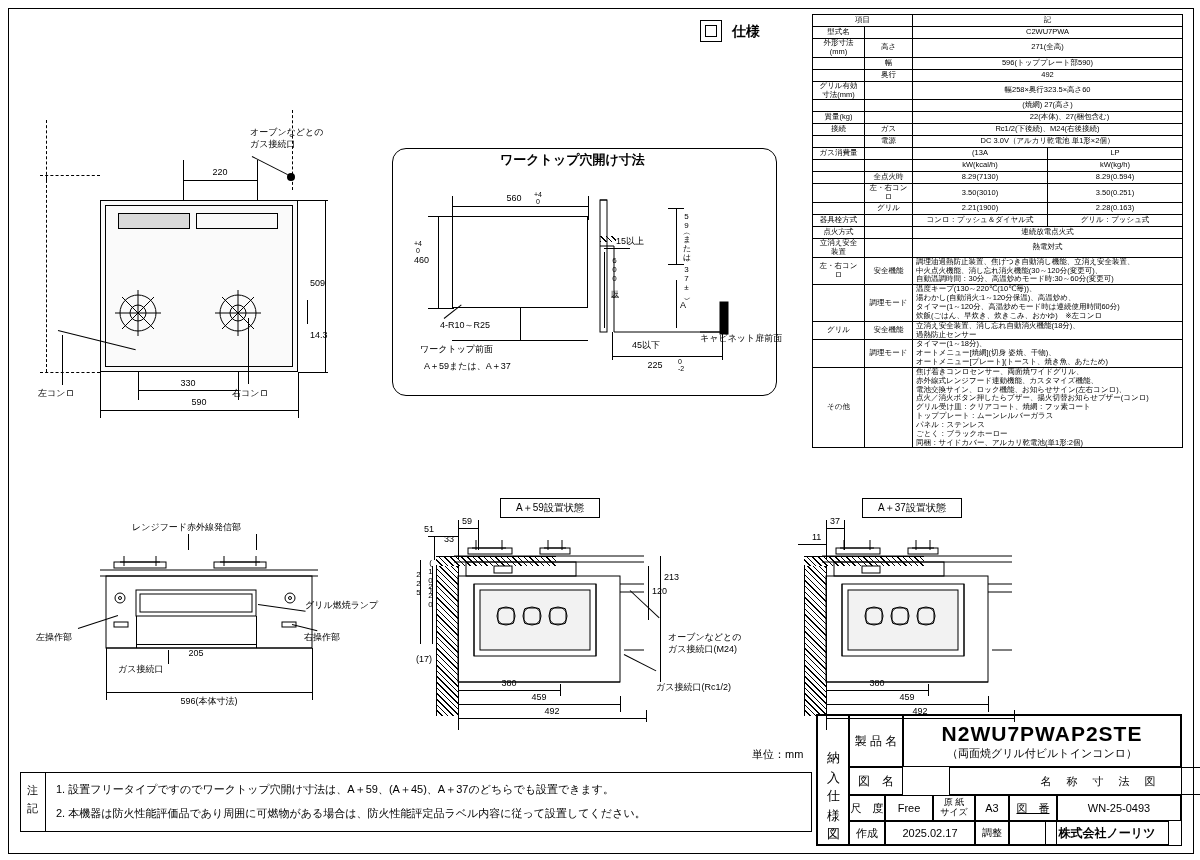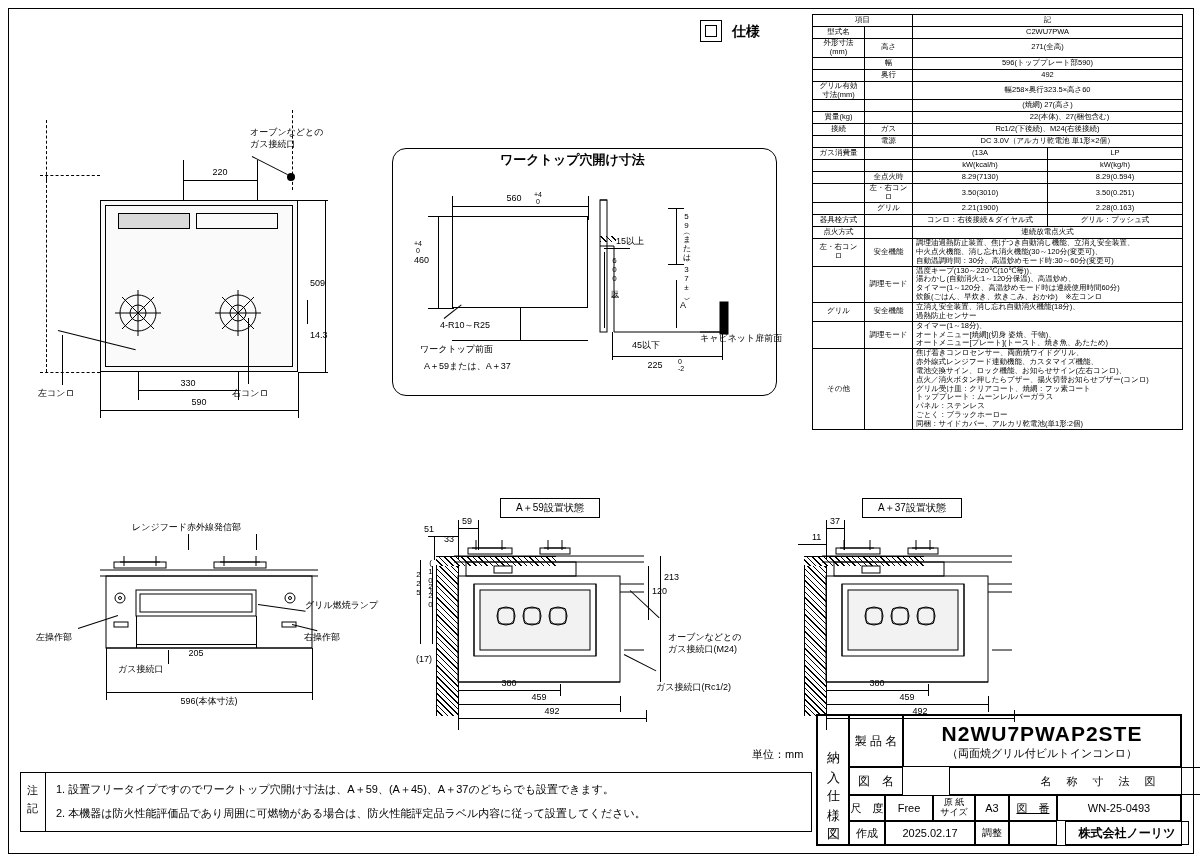--- a/index.html
+++ b/index.html
@@ -130,27 +130,32 @@
         </tr>
         <tr>
           <td class="ctr"></td>
           <td class="ctr">グリル</td>
           <td class="ctr">2.21(1900)</td>
           <td class="ctr">2.28(0.163)</td>
         </tr>
         <tr>
           <td class="ctr">器具栓方式</td>
           <td class="ctr"></td>
-          <td class="ctr">コンロ：右後接続＆ダイヤル式</td>
+          <td class="ctr">コンロ：プッシュ＆ダイヤル式</td>
           <td class="ctr">グリル：プッシュ式</td>
         </tr>
         <tr>
           <td class="ctr">点火方式</td>
           <td class="ctr"></td>
           <td colspan="2" class="ctr" style="white-space: pre-line;">連続放電点火式</td>
+        </tr>
+        <tr>
+          <td class="ctr">立消え安全装置</td>
+          <td class="ctr"></td>
+          <td colspan="2" class="ctr" style="white-space: pre-line;">熱電対式</td>
         </tr>
         <tr>
           <td class="ctr">左・右コンロ</td>
           <td class="ctr">安全機能</td>
           <td colspan="2" class="lft" style="white-space: pre-line;">調理油過熱防止装置、焦げつき自動消し機能、立消え安全装置、
 中火点火機能、消し忘れ消火機能(30～120分(変更可)、
 自動温調時間：30分、高温炒めモード時:30～60分(変更可)</td>
         </tr>
         <tr>
           <td class="ctr"></td>
@@ -561,15 +566,15 @@
     <div class="cell" style="left:116px;top:80px;width:42px;height:26px;font-size:9px;line-height:1.1;white-space:pre;">原 紙
 サイズ</div>
     <div class="cell" style="left:158px;top:80px;width:34px;height:26px;font-size:11px;">A3</div>
     <div class="cell" style="left:192px;top:80px;width:48px;height:26px;font-size:11px;text-decoration:underline;">図　番</div>
     <div class="cell" style="left:240px;top:80px;width:124px;height:26px;font-size:11px;">WN-25-0493</div>
 
     <div class="cell" style="left:32px;top:106px;width:36px;height:24px;font-size:11px;">作成</div>
     <div class="cell" style="left:68px;top:106px;width:90px;height:24px;font-size:11px;">2025.02.17</div>
     <div class="cell" style="left:158px;top:106px;width:34px;height:24px;font-size:10px;">調整</div>
     <div class="cell" style="left:192px;top:106px;width:48px;height:24px;font-size:11px;"></div>
-    <div class="cell" style="left:248px;top:106px;width:124px;height:24px;font-size:12px;font-weight:bold;">株式会社ノーリツ</div>
+    <div class="cell" style="left:228px;top:106px;width:124px;height:24px;font-size:12px;font-weight:bold;">株式会社ノーリツ</div>
   </div>
 </div>
 
 </body></html>

